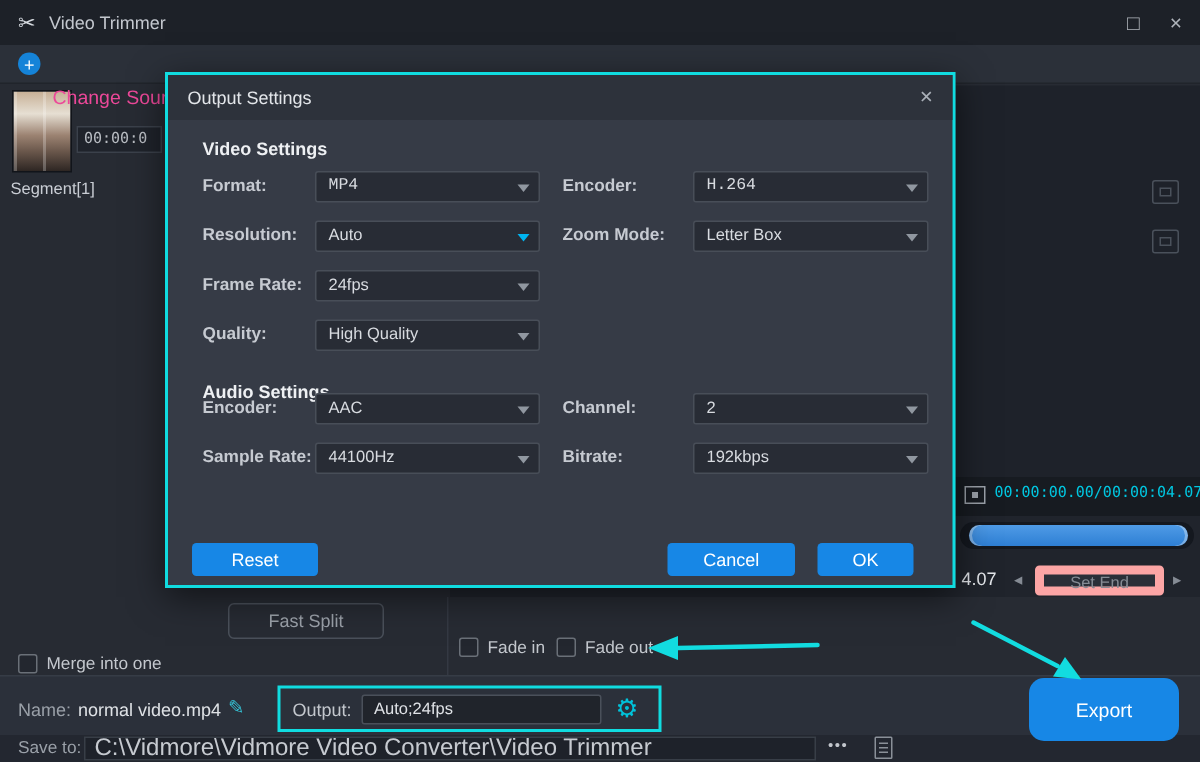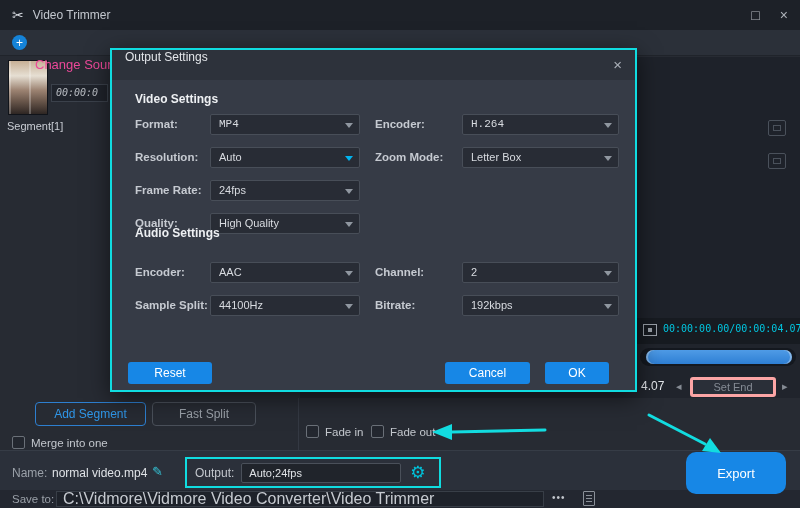--- a/index.html
+++ b/index.html
@@ -34,21 +34,21 @@
   .save-strip { position:absolute; left:0; top:490px; right:0; height:18px; background:#232730; z-index:2; }
 
   
   .seg-thumb { position:absolute; left:8px; top:60px; width:40px; height:55px; z-index:3;
                background:
                  linear-gradient(90deg, rgba(255,255,255,.25) 0 2px, transparent 2px 20px, rgba(255,255,255,.25) 20px 22px, transparent 22px),
                  linear-gradient(180deg, #c7b096 0%, #e6dfd3 28%, #9c8372 55%, #6b584c 75%, #2e2623 100%);
                border:1px solid #11141a; }
   .seg-time { position:absolute; left:51px; top:84px; width:57px; height:18px; z-index:3;
               background:#1f232b; border:1px solid #3b414b; color:#b8bcc2;
-              font-family:"DejaVu Sans Mono", monospace; font-size:10px; line-height:16px; padding-left:4px;font-style:italic; }
+              font-family:"DejaVu Sans Mono", monospace; font-size:10px; line-height:16px; padding-left:4px; }
   .seg-label { position:absolute; left:7px; top:120px; color:#c9cdd4; font-size:11px; z-index:3; }
 
   
   .side-icon { position:absolute; width:18px; height:16px; border:1px solid #4a515b; border-radius:2px; z-index:3; }
   .side-icon::after { content:""; position:absolute; left:4px; top:4px; right:4px; bottom:4px; border:1px solid #4a515b; }
   .si1 { left:768px; top:120px; } .si2 { left:768px; top:153px; }
 
   
   .cap-icon { position:absolute; left:643px; top:324px; width:14px; height:12px;
               border:1px solid #9aa0a8; z-index:3; }
@@ -61,21 +61,21 @@
                 border-radius:9px; z-index:3; }
   .trim-fill  { position:absolute; left:646px; top:350px; width:146px; height:14px; border-radius:7px;
                 background:linear-gradient(180deg,#4f9be6,#2e7fd4); z-index:3;
                 box-shadow:inset 2px 0 0 rgba(255,255,255,.35), inset -2px 0 0 rgba(255,255,255,.35); }
 
   
   .end-time { position:absolute; left:641px; top:379px; color:#e3e6ea; font-size:12px; z-index:3; }
   .chev { position:absolute; color:#858b94; font-size:11px; z-index:3; }
   .chev-l { left:676px; top:380px; } .chev-r { left:782px; top:380px; }
   .set-end-btn { position:absolute; left:690px; top:377px; width:86px; height:20px; z-index:3;
-                 background:#2a2f38; border:3px solid #fca5a5; border-radius:3px;
+                 background:#2a2f38; border:6px solid #fca5a5; border-radius:3px;
                  color:#858b94; font-size:11px; font-family:"Liberation Sans",sans-serif; }
 
   
   .btn-outline { position:absolute; height:24px; background:transparent; border-radius:4px; font-size:12px;
                  font-family:"Liberation Sans",sans-serif; z-index:3; cursor:default; }
   .add-seg { left:35px; top:402px; width:111px; border:1px solid #2d7fd0; color:#2f96e8; }
   .fast-split { left:152px; top:402px; width:104px; border:1px solid #4a505a; color:#9aa0a8; }
 
   
   .check { position:absolute; display:flex; align-items:center; gap:6px; color:#c3c7cd; font-size:11.5px; z-index:3; }
@@ -106,21 +106,21 @@
   .dots-btn { position:absolute; left:552px; top:492px; color:#c2c6cc; font-size:10px; letter-spacing:1px; z-index:3; }
   .doc-icon { position:absolute; left:583px; top:491px; width:12px; height:15px;
               border:1px solid #8a9098; border-radius:1px; z-index:3; }
   .doc-icon::after { content:""; position:absolute; left:2px; top:3px; width:6px; height:1px;
                      background:#8a9098; box-shadow:0 3px 0 #8a9098, 0 6px 0 #8a9098; }
 
   
   .dialog { position:absolute; left:110px; top:48px; width:527px; height:344px; z-index:30;
             background:#363b46; border:2px solid #10dce0; box-shadow:0 6px 22px rgba(0,0,0,.55); }
   .dlg-header { position:absolute; left:0; top:0; right:0; height:30px; background:#2d323b;
-                display:flex; padding:0 13px; }
+                display:flex; align-items:center; padding:0 13px; }
   .dlg-title { color:#e3e6ea; font-size:12px; }
   .dlg-close { margin-left:auto; color:#aab0b8; font-size:15px; line-height:30px; }
   .dlg-heading { position:absolute; left:23px; color:#eef0f3; font-size:12px; font-weight:bold; }
   .dlabel { position:absolute; color:#c6cad1; font-size:11.5px; line-height:21px; height:21px;font-weight:bold; }
   .dsel { position:absolute; height:21px; background:#282c35; border:1px solid #484e58; border-radius:2px;
           color:#d8dbe0; font-size:11px; line-height:19px; padding:0 18px 0 8px; white-space:nowrap; overflow:hidden; }
   .caret { position:absolute; right:6px; top:8px; width:0; height:0;
            border-left:4px solid transparent; border-right:4px solid transparent; border-top:5px solid #9097a0; }
   .caret.hl { border-top-color:#00b4f0; }
   .dlg-btn { position:absolute; height:22px; background:#1787e6; border:none; border-radius:3px;
@@ -166,21 +166,20 @@
   <span class="time-display">00:00:00.00/00:00:04.07</span>
 
   <div class="trim-track"></div>
   <div class="trim-fill"></div>
 
   <span class="end-time">4.07</span>
   <span class="chev chev-l">◂</span>
   <button class="set-end-btn">Set End</button>
   <span class="chev chev-r">▸</span>
 
-  <button class="btn-outline add-seg">Add Segment</button>
   <button class="btn-outline fast-split">Fast Split</button>
 
   <label class="check merge">
     <span class="box"></span>
     <span>Merge into one</span>
   </label>
   <label class="check fade-in">
     <span class="box"></span>
     <span>Fade in</span>
   </label>
@@ -243,34 +242,34 @@
       <span>24fps</span>
       <span class="caret"></span>
     </div>
 
     <span class="dlabel" style="left:23px; top:163px;">Quality:</span>
     <div class="dsel" style="left:98px; top:163px; width:150px;">
       <span>High Quality</span>
       <span class="caret"></span>
     </div>
 
-    <div class="dlg-heading" style="top:176px;">Audio Settings</div>
+    <div class="dlg-heading" style="top:204px;">Audio Settings</div>
 
     <span class="dlabel" style="left:23px; top:212px;">Encoder:</span>
     <div class="dsel" style="left:98px; top:212px; width:150px;">
       <span>AAC</span>
       <span class="caret"></span>
     </div>
     <span class="dlabel" style="left:263px; top:212px;">Channel:</span>
     <div class="dsel" style="left:350px; top:212px; width:157px;">
       <span>2</span>
       <span class="caret"></span>
     </div>
 
-    <span class="dlabel" style="left:23px; top:245px;">Sample Split:</span>
+    <span class="dlabel" style="left:23px; top:245px;">Sample Rate:</span>
     <div class="dsel" style="left:98px; top:245px; width:150px;">
       <span>44100Hz</span>
       <span class="caret"></span>
     </div>
     <span class="dlabel" style="left:263px; top:245px;">Bitrate:</span>
     <div class="dsel" style="left:350px; top:245px; width:157px;">
       <span>192kbps</span>
       <span class="caret"></span>
     </div>
 

